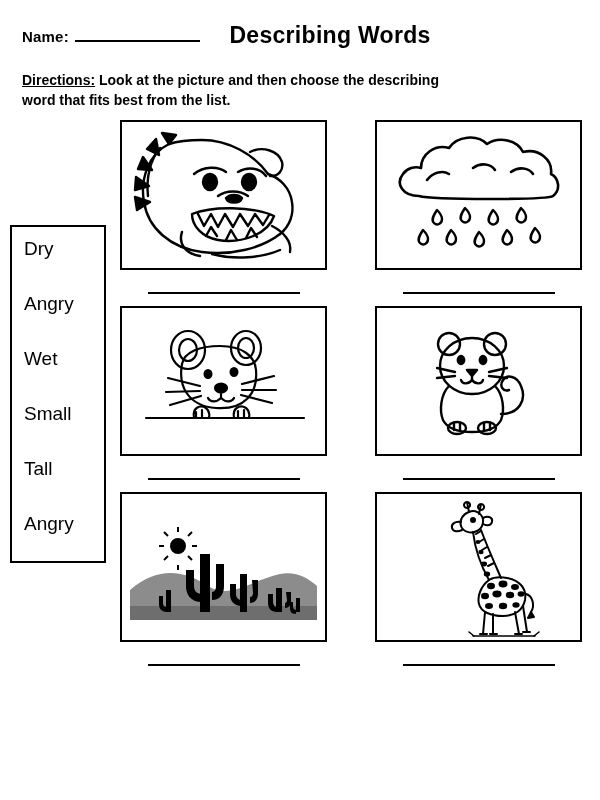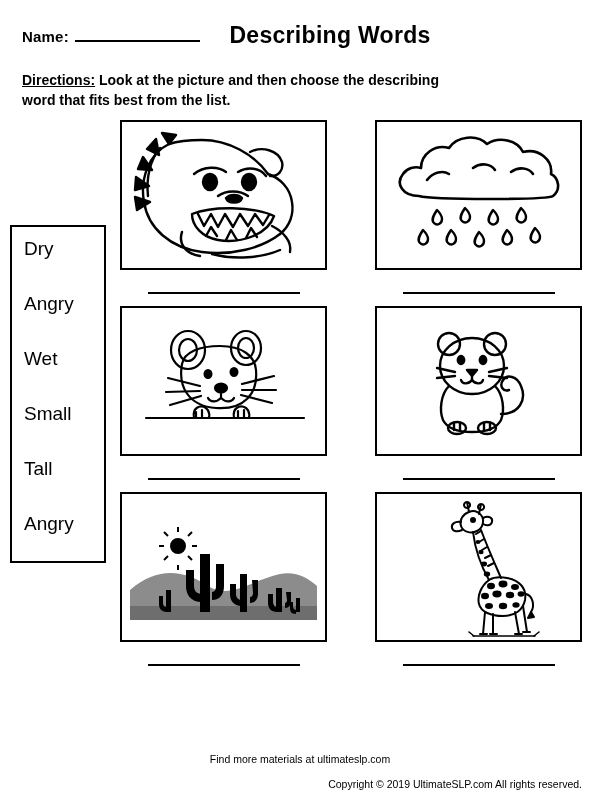--- a/index.html
+++ b/index.html
@@ -401,16 +401,14 @@
             </g>
           </svg>
         </div>
         <div class="answer-line"></div>
       </div>
 
     </div>
 
   </div>
 
-  <div class="footer-1">Find more materials at ultimateslp.com</div>
-  <div class="footer-2">Copyright © 2019 UltimateSLP.com All rights reserved.</div>
 
 </div>
 
 </body></html>

